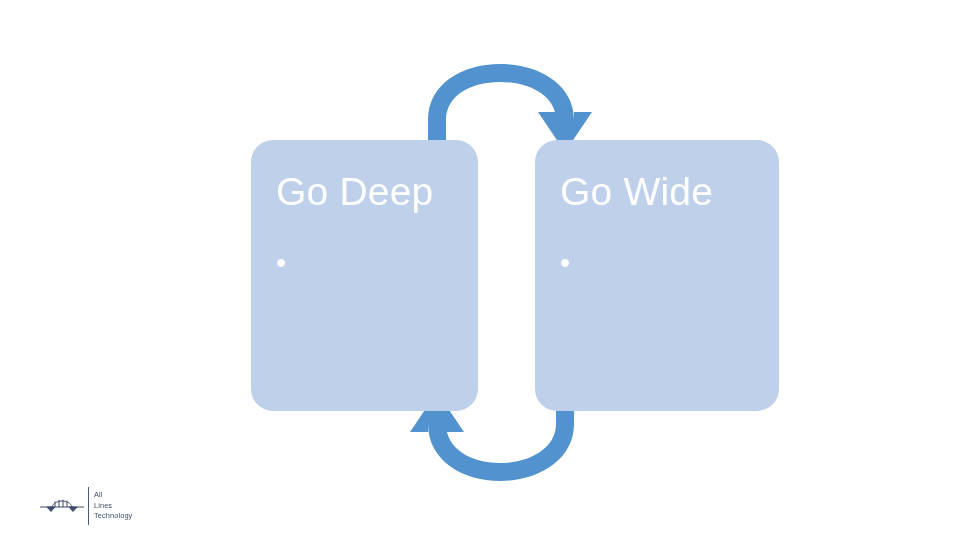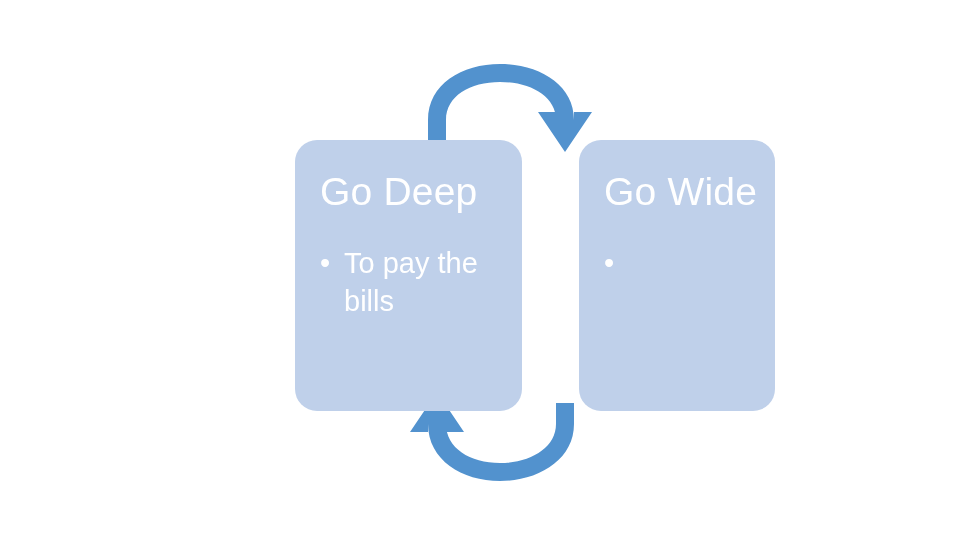--- a/index.html
+++ b/index.html
@@ -38,34 +38,33 @@
     height: 540px;
     pointer-events: none;
   }
 
   .box {
     position: absolute;
     box-sizing: border-box;
     border-radius: 22px;
     background: #bfd0ea;
     padding: 0;
-    margin-left: 44px;
   }
 
   .box-left {
     left: 251px;
     top: 140px;
     width: 227px;
     height: 271px;
   }
 
   .box-right {
     left: 535px;
     top: 140px;
-    width: 196px;
+    width: 244px;
     height: 271px;
   }
 
   .box-title {
     position: absolute;
     left: 25px;
     top: 32px;
     color: #ffffff;
     font-size: 39px;
     font-weight: 400;
@@ -176,30 +175,46 @@
                  L 556,403
                  Z" fill="#5292ce"></path>
       </g>
     </svg>
 
     <div class="box box-left">
       <div class="box-title">Go Deep</div>
       <div class="bullet-list">
         <div class="bullet-item">
           <span class="bullet-dot">•</span>
-          <span>To pay the bills</span>
         </div>
       </div>
     </div>
 
     <div class="box box-right">
       <div class="box-title">Go Wide</div>
       <div class="bullet-list">
         <div class="bullet-item">
           <span class="bullet-dot">•</span>
         </div>
       </div>
     </div>
 
   </div>
 
+  <div class="logo">
+    <svg class="logo-mark" viewBox="0 0 48 30" aria-hidden="true">
+      <g stroke="#3f4f6b" fill="none" stroke-width="1">
+        <path d="M 14,16 C 16,8 32,8 34,16"></path>
+        <path d="M 17,16 L 17,10.5 M 21,16 L 21,9 M 25,16 L 25,8.6 M 29,16 L 29,9.6"></path>
+        <path d="M 2,16 L 46,16" stroke-width="1.1"></path>
+        <path d="M 9,16 L 13,20.5 L 17,16 Z" fill="#3f4f6b"></path>
+        <path d="M 31,16 L 35,20.5 L 39,16 Z" fill="#3f4f6b"></path>
+      </g>
+    </svg>
+    <div class="logo-divider"></div>
+    <div class="logo-text">
+      <span>All</span>
+      <span>Lines</span>
+      <span>Technology</span>
+    </div>
+  </div>
 
 </div>
 
 </body></html>

